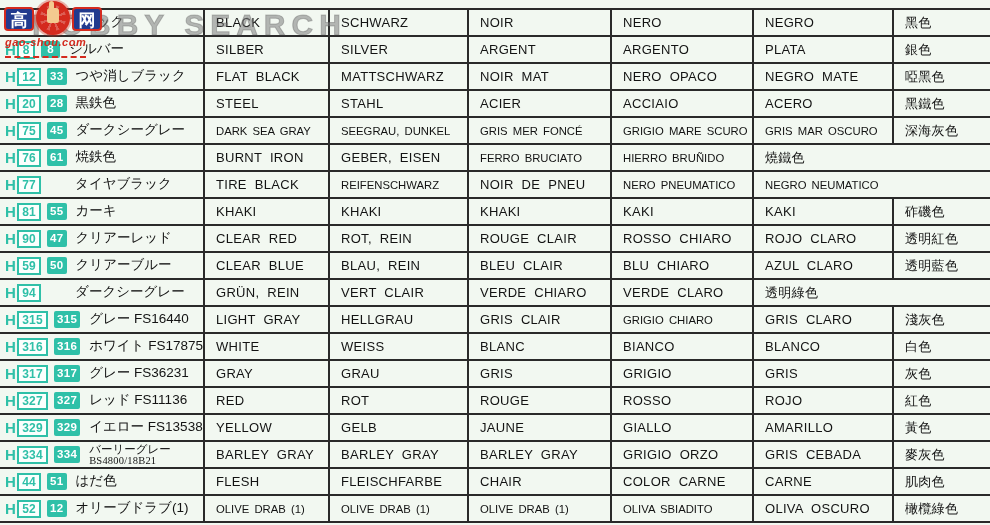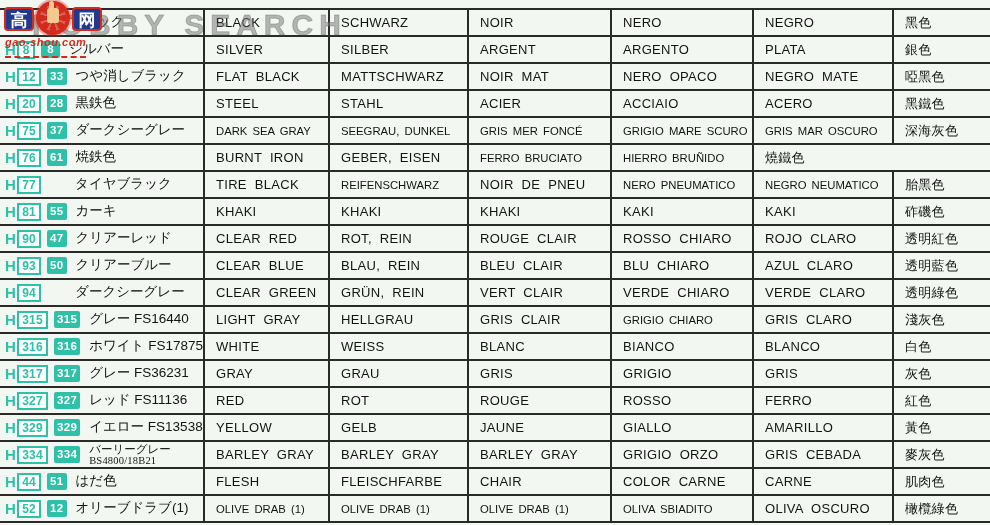--- a/index.html
+++ b/index.html
@@ -124,22 +124,22 @@
 
   <div class="row">
     <div class="cell c-code">
       <span class="h-code">
           <span class="h-letter">H</span>
           <span class="h-num">8</span>
         </span>
       <span class="badge">8</span>
       <span class="ja-name"><span class="ja-main">シルバー</span></span>
     </div>
+    <div class="cell lang c-de">SILBER</div>
     <div class="cell lang c-en">SILVER</div>
-    <div class="cell lang c-de">SILBER</div>
     <div class="cell lang c-fr">ARGENT</div>
     <div class="cell lang c-it">ARGENTO</div>
     <div class="cell lang c-es">PLATA</div>
     <div class="cell lang c-zh">銀色</div>
   </div>
 
   <div class="row">
     <div class="cell c-code">
       <span class="h-code">
           <span class="h-letter">H</span>
@@ -172,21 +172,21 @@
     <div class="cell lang c-es">ACERO</div>
     <div class="cell lang c-zh">黑鐵色</div>
   </div>
 
   <div class="row">
     <div class="cell c-code">
       <span class="h-code">
           <span class="h-letter">H</span>
           <span class="h-num">75</span>
         </span>
-      <span class="badge">37</span>
+      <span class="badge">45</span>
       <span class="ja-name"><span class="ja-main">ダークシーグレー</span></span>
     </div>
     <div class="cell lang c-en condensed">DARK SEA GRAY</div>
     <div class="cell lang c-de condensed">SEEGRAU, DUNKEL</div>
     <div class="cell lang c-fr condensed">GRIS MER FONCÉ</div>
     <div class="cell lang c-it condensed">GRIGIO MARE SCURO</div>
     <div class="cell lang c-es condensed">GRIS MAR OSCURO</div>
     <div class="cell lang c-zh">深海灰色</div>
   </div>
 
@@ -213,21 +213,20 @@
           <span class="h-num">77</span>
         </span>
       <span class="badge ghost">8</span>
       <span class="ja-name"><span class="ja-main">タイヤブラック</span></span>
     </div>
     <div class="cell lang c-en">TIRE BLACK</div>
     <div class="cell lang c-de condensed">REIFENSCHWARZ</div>
     <div class="cell lang c-fr">NOIR DE PNEU</div>
     <div class="cell lang c-it condensed">NERO PNEUMATICO</div>
     <div class="cell lang c-es condensed">NEGRO NEUMATICO</div>
-    <div class="cell lang c-zh">胎黑色</div>
   </div>
 
   <div class="row">
     <div class="cell c-code">
       <span class="h-code">
           <span class="h-letter">H</span>
           <span class="h-num">81</span>
         </span>
       <span class="badge">55</span>
       <span class="ja-name"><span class="ja-main">カーキ</span></span>
@@ -254,21 +253,21 @@
     <div class="cell lang c-fr">ROUGE CLAIR</div>
     <div class="cell lang c-it">ROSSO CHIARO</div>
     <div class="cell lang c-es">ROJO CLARO</div>
     <div class="cell lang c-zh">透明紅色</div>
   </div>
 
   <div class="row">
     <div class="cell c-code">
       <span class="h-code">
           <span class="h-letter">H</span>
-          <span class="h-num">93</span>
+          <span class="h-num">59</span>
         </span>
       <span class="badge">50</span>
       <span class="ja-name"><span class="ja-main">クリアーブルー</span></span>
     </div>
     <div class="cell lang c-en">CLEAR BLUE</div>
     <div class="cell lang c-de">BLAU, REIN</div>
     <div class="cell lang c-fr">BLEU CLAIR</div>
     <div class="cell lang c-it">BLU CHIARO</div>
     <div class="cell lang c-es">AZUL CLARO</div>
     <div class="cell lang c-zh">透明藍色</div>
@@ -276,21 +275,20 @@
 
   <div class="row">
     <div class="cell c-code">
       <span class="h-code">
           <span class="h-letter">H</span>
           <span class="h-num">94</span>
         </span>
       <span class="badge ghost">8</span>
       <span class="ja-name"><span class="ja-main">ダークシーグレー</span></span>
     </div>
-    <div class="cell lang c-en">CLEAR GREEN</div>
     <div class="cell lang c-de">GRÜN, REIN</div>
     <div class="cell lang c-fr">VERT CLAIR</div>
     <div class="cell lang c-it">VERDE CHIARO</div>
     <div class="cell lang c-es">VERDE CLARO</div>
     <div class="cell lang c-zh">透明綠色</div>
   </div>
 
   <div class="row">
     <div class="cell c-code">
       <span class="h-code">
@@ -348,21 +346,21 @@
           <span class="h-letter">H</span>
           <span class="h-num">327</span>
         </span>
       <span class="badge">327</span>
       <span class="ja-name"><span class="ja-main">レッド FS11136</span></span>
     </div>
     <div class="cell lang c-en">RED</div>
     <div class="cell lang c-de">ROT</div>
     <div class="cell lang c-fr">ROUGE</div>
     <div class="cell lang c-it">ROSSO</div>
-    <div class="cell lang c-es">FERRO</div>
+    <div class="cell lang c-es">ROJO</div>
     <div class="cell lang c-zh">紅色</div>
   </div>
 
   <div class="row">
     <div class="cell c-code">
       <span class="h-code">
           <span class="h-letter">H</span>
           <span class="h-num">329</span>
         </span>
       <span class="badge">329</span>

